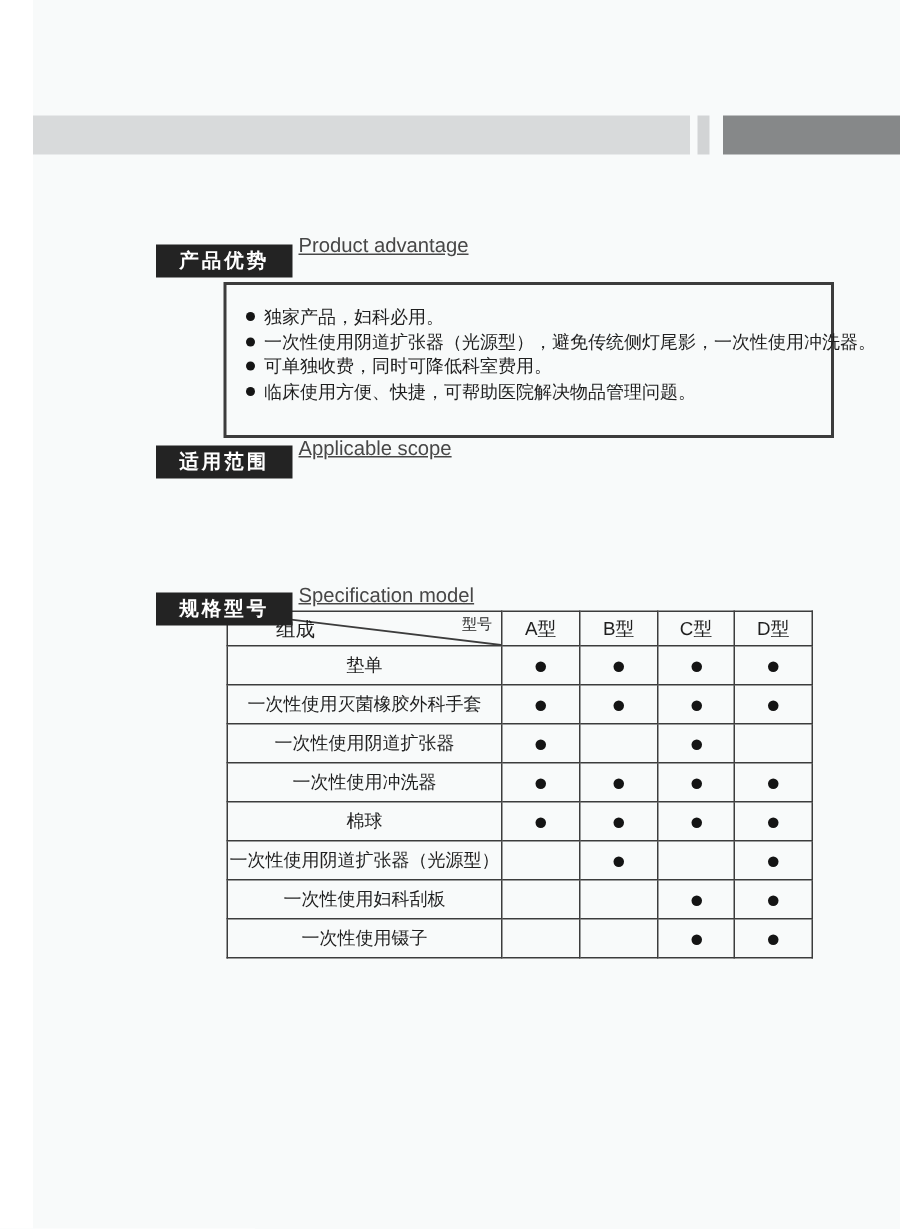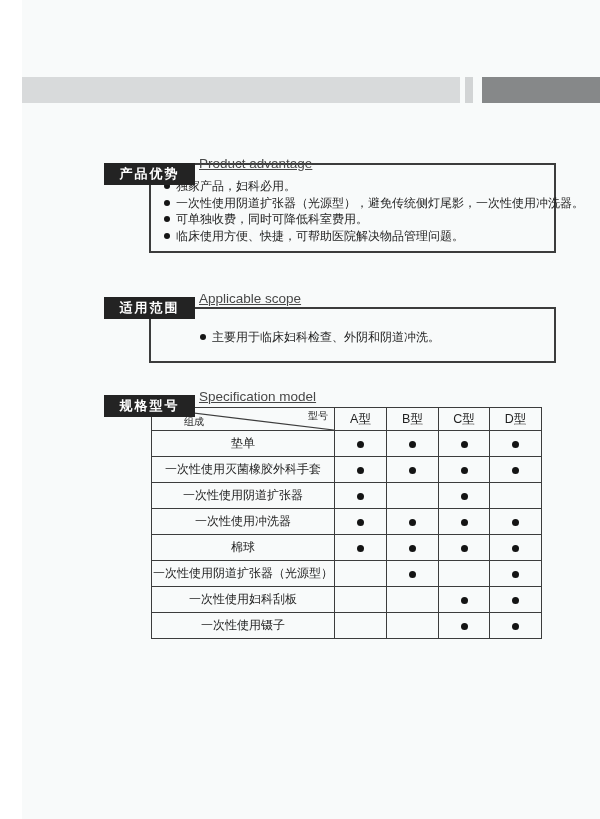--- a/index.html
+++ b/index.html
@@ -30,21 +30,21 @@
   .en-heading {
     position:absolute; left:177px; height:16px;
     font-size:13.5px; color:#474747; z-index:2; white-space:nowrap;text-decoration:underline;
   }
   
   .content-box {
     position:absolute; left:127px; width:407px;
     border:2px solid #3c3c3c; box-sizing:border-box;
     z-index:1;
   }
-  .box-advantage { top:163px; height:90px; }
+  .box-advantage { top:188px; height:104px; }
   .box-scope     { top:307px; height:56px; }
 
   .bullet-list { list-style:none; margin:0; padding:13px 8px 0 13px; }
   .bullet-list li {
     font-size:12px; line-height:16.5px; color:#1f1f1f;
     white-space:nowrap; font-weight:500;
   }
   .scope-list { padding:20px 8px 0 49px; }
   .bdot {
     display:inline-block; width:6px; height:6px; border-radius:50%;
@@ -59,21 +59,21 @@
   }
   .spec-table th, .spec-table td {
     border:1.5px solid #3c3c3c; padding:0;
     font-size:12px; color:#1f1f1f; text-align:center;
     height:25px; font-weight:normal; overflow:hidden;
   }
   .spec-table th { height:22px; font-size:12.5px; }
   .corner-cell { position:relative; }
   .corner-cell svg { position:absolute; left:0; top:0; width:100%; height:100%; }
   .corner-tr { position:absolute; top:1px; right:6px; font-size:10px; }
-  .corner-bl { position:absolute; bottom:1px; left:32px; font-size:10px;font-family:Liberation Mono, monospace; }
+  .corner-bl { position:absolute; bottom:1px; left:32px; font-size:13px;font-family:Liberation Mono, monospace; }
   .dot {
     display:inline-block; width:7px; height:7px; border-radius:50%;
     background:#141414; vertical-align:middle;
   }
 </style>
 </head>
 <body>
 
 <div class="page">
 
@@ -87,25 +87,20 @@
     <ul class="bullet-list">
         <li><span class="bdot"></span><span>独家产品，妇科必用。</span></li>
         <li><span class="bdot"></span><span>一次性使用阴道扩张器（光源型），避免传统侧灯尾影，一次性使用冲洗器。</span></li>
         <li><span class="bdot"></span><span>可单独收费，同时可降低科室费用。</span></li>
         <li><span class="bdot"></span><span>临床使用方便、快捷，可帮助医院解决物品管理问题。</span></li>
       </ul>
   </div>
 
   <div class="section-label" style="top:297px;">适用范围</div>
   <div class="en-heading" style="top:291px;">Applicable scope</div>
-  <div class="content-box box-scope">
-    <ul class="bullet-list scope-list">
-        <li><span class="bdot"></span><span>主要用于临床妇科检查、外阴和阴道冲洗。</span></li>
-      </ul>
-  </div>
 
   <div class="section-label" style="top:395px;">规格型号</div>
   <div class="en-heading" style="top:389px;">Specification model</div>
 
   <table class="spec-table">
     <thead>
       <tr>
         <th class="corner-cell" style="width:182px;">
           <svg viewBox="0 0 182 24" preserveAspectRatio="none">
             <line x1="0" y1="0" x2="182" y2="24" stroke="#3c3c3c" stroke-width="1.3"></line>

